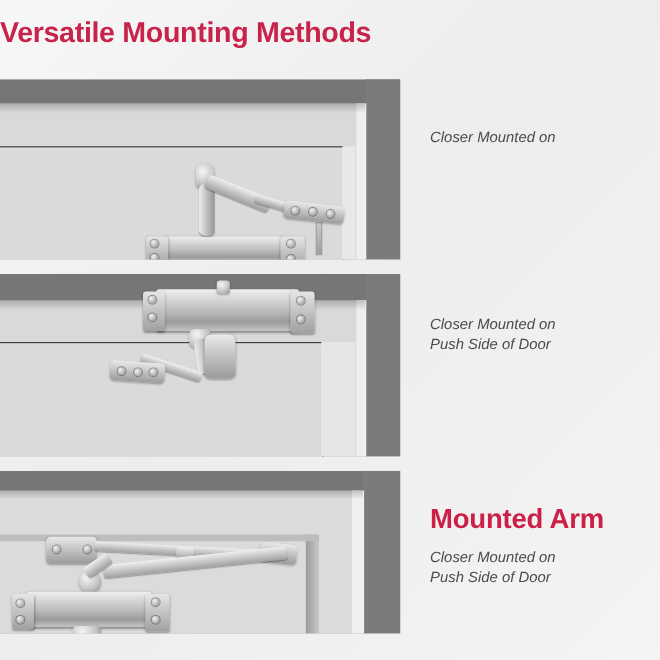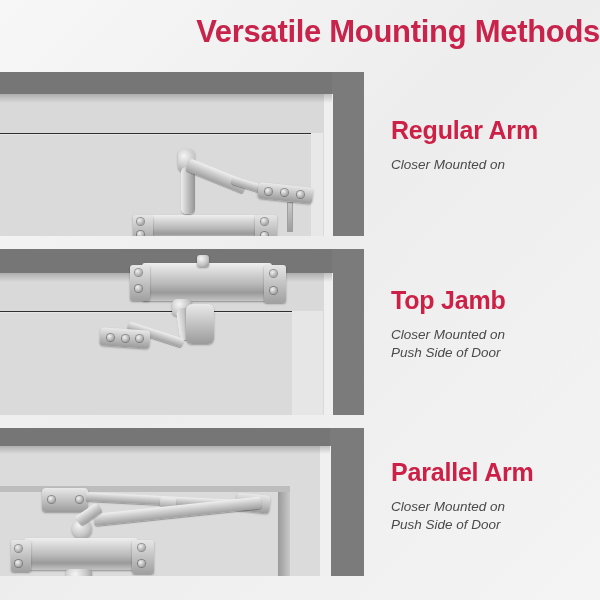--- a/index.html
+++ b/index.html
@@ -19,22 +19,22 @@
     height: 600px;
     background: linear-gradient(135deg, #f7f7f7 0%, #ededed 45%, #f4f4f4 100%);
   }
 
   
   #title {
     position: absolute;
     left: 0;
     top: 14px;
     width: 600px;
-    text-align: right;
-    font-size: 31px;
+    text-align: left;
+    font-size: 26px;
     font-weight: bold;
     color: #c8234a;
     letter-spacing: -0.3px;
     font-family: "Liberation Sans", sans-serif;
   }
 
   
   .panel {
     position: absolute;
     left: 0;
@@ -230,29 +230,27 @@
     <div class="metal-cap" style="left:11px; top:112px; width:20px; height:32px;"></div>
     <div class="metal-cap" style="left:132px; top:112px; width:22px; height:34px;"></div>
     <div class="screw" style="left:15px; top:117px;"></div>
     <div class="screw" style="left:15px; top:132px;"></div>
     <div class="screw" style="left:138px; top:116px;"></div>
     <div class="screw" style="left:138px; top:132px;"></div>
     <div class="pivot" style="left:66px; top:141px; width:26px; height:18px; border-radius:4px 4px 12px 12px;"></div>
   </div>
 
   <div class="label-block b1">
-    <div class="label-heading">Regular Arm</div>
     <div class="label-sub">Closer Mounted on</div>
   </div>
 
   <div class="label-block b2">
-    <div class="label-heading">Top Jamb</div>
     <div class="label-sub">Closer Mounted on</div>
     <div class="label-sub">Push Side of Door</div>
   </div>
 
   <div class="label-block b3">
-    <div class="label-heading">Parallel Arm</div>
+    <div class="label-heading">Mounted Arm</div>
     <div class="label-sub">Closer Mounted on</div>
     <div class="label-sub">Push Side of Door</div>
   </div>
 
 </div>
 
 </body></html>

